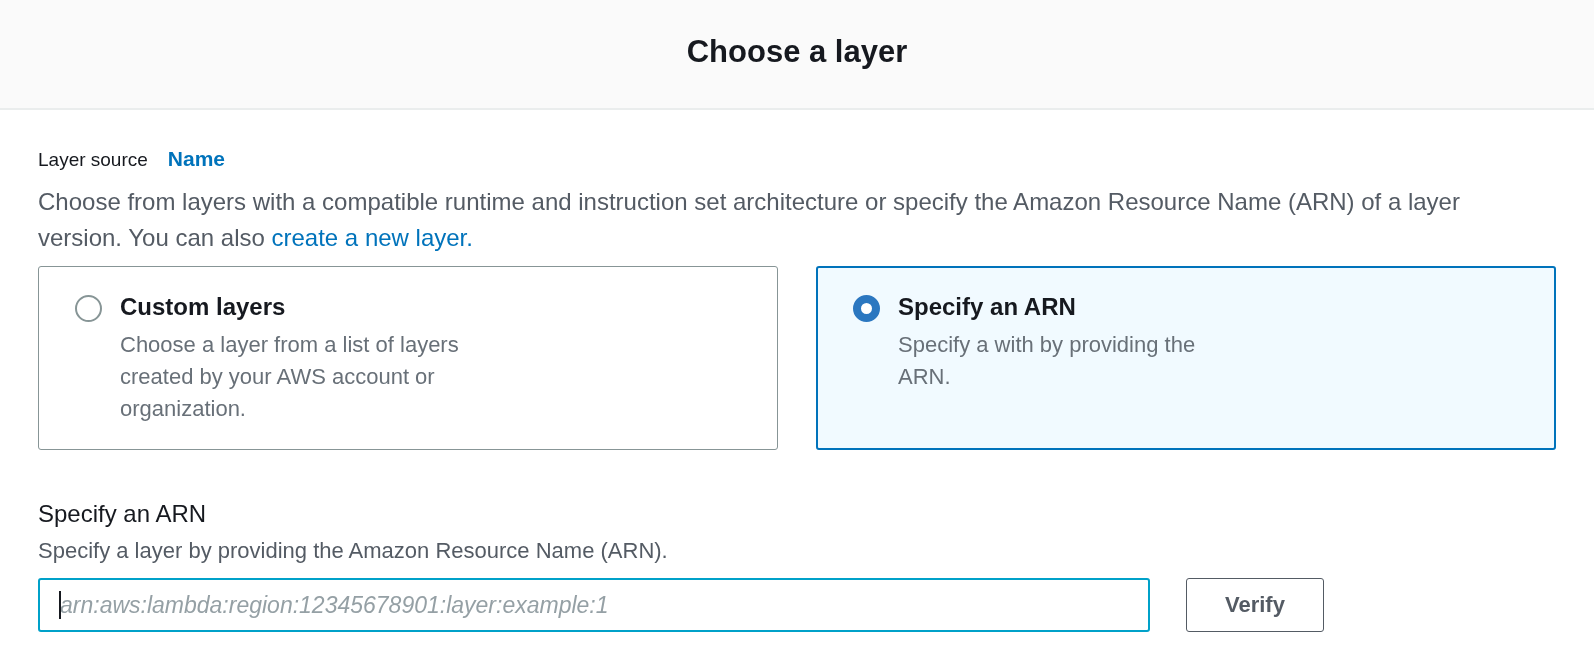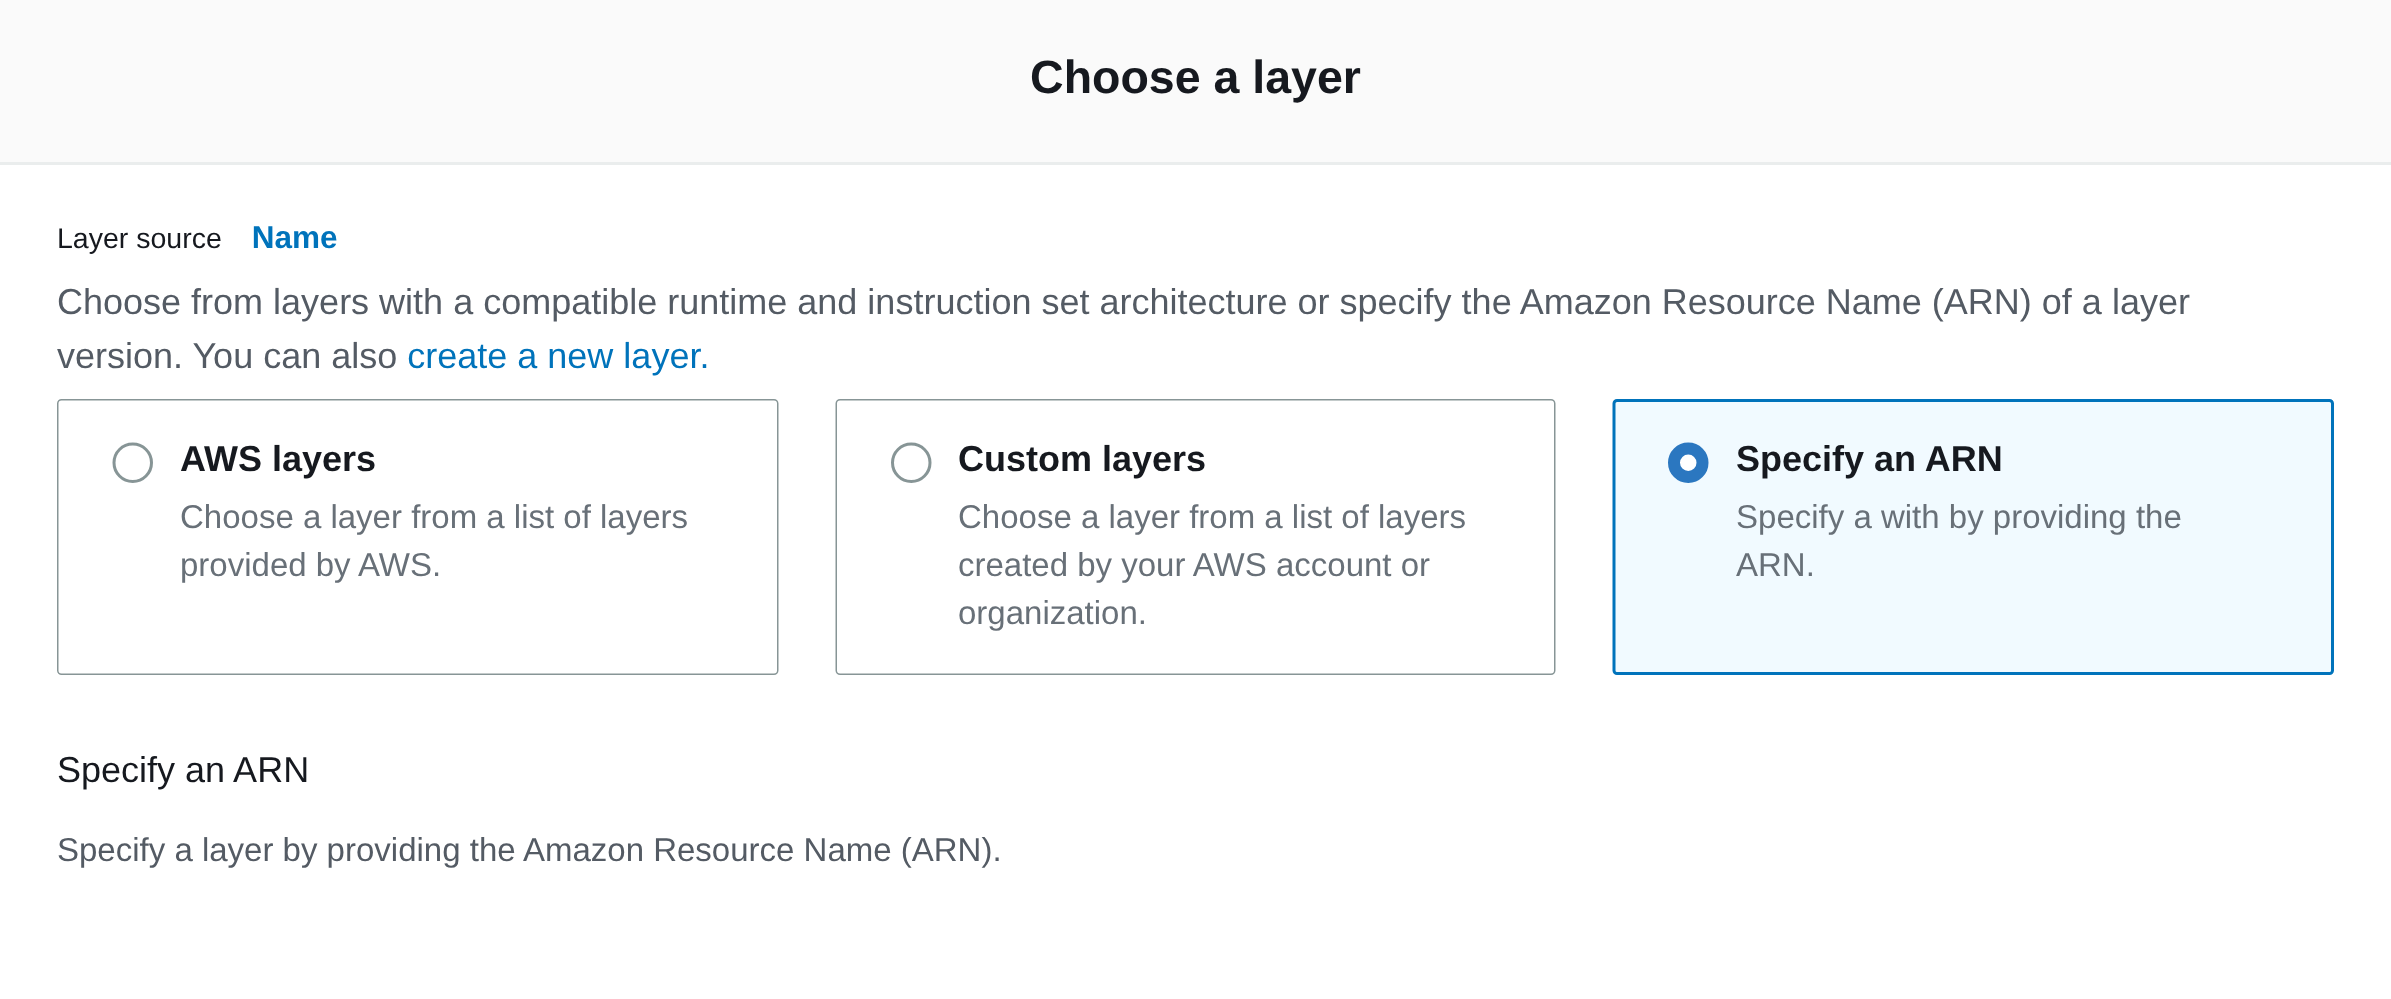--- a/index.html
+++ b/index.html
@@ -111,21 +111,21 @@
   }
 
   
   .arn-title {
     margin-top: 48px;
     font-size: 24px;
     color: #16191f;
     line-height: 32px;
   }
   .arn-desc {
-    margin-top: 22px;
+    margin-top: 6px;
     font-size: 22px;
     color: #545b64;
     line-height: 30px;
   }
   .arn-row {
     margin-top: 12px;
     display: flex;
     align-items: stretch;
   }
   .arn-input-wrap {
@@ -187,27 +187,20 @@
       <a class="info-link">Name</a>
     </div>
 
     <div class="field-description">
       <span>Choose from layers with a compatible runtime and instruction set architecture or specify the Amazon Resource Name (ARN) of a layer version. You can also</span>
       <a class="inline-link">create a new layer.</a>
     </div>
 
     <div class="tiles">
 
-      <div class="tile">
-        <span class="radio"></span>
-        <div class="tile-body">
-          <div class="tile-title">AWS layers</div>
-          <div class="tile-desc">Choose a layer from a list of layers provided by AWS.</div>
-        </div>
-      </div>
 
       <div class="tile">
         <span class="radio"></span>
         <div class="tile-body">
           <div class="tile-title">Custom layers</div>
           <div class="tile-desc">Choose a layer from a list of layers created by your AWS account or organization.</div>
         </div>
       </div>
 
       <div class="tile selected">
@@ -216,15 +209,22 @@
           <div class="tile-title">Specify an ARN</div>
           <div class="tile-desc">Specify a with by providing the ARN.</div>
         </div>
       </div>
 
     </div>
 
     <div class="arn-title">Specify an ARN</div>
     <div class="arn-desc">Specify a layer by providing the Amazon Resource Name (ARN).</div>
 
+    <div class="arn-row">
+      <div class="arn-input-wrap">
+        <input class="arn-input" type="text" placeholder="arn:aws:lambda:region:12345678901:layer:example:1" style="">
+        <div class="caret"></div>
+      </div>
+      <button class="verify-btn">Verify</button>
+    </div>
 
   </div>
 </div>
 
 </body></html>

